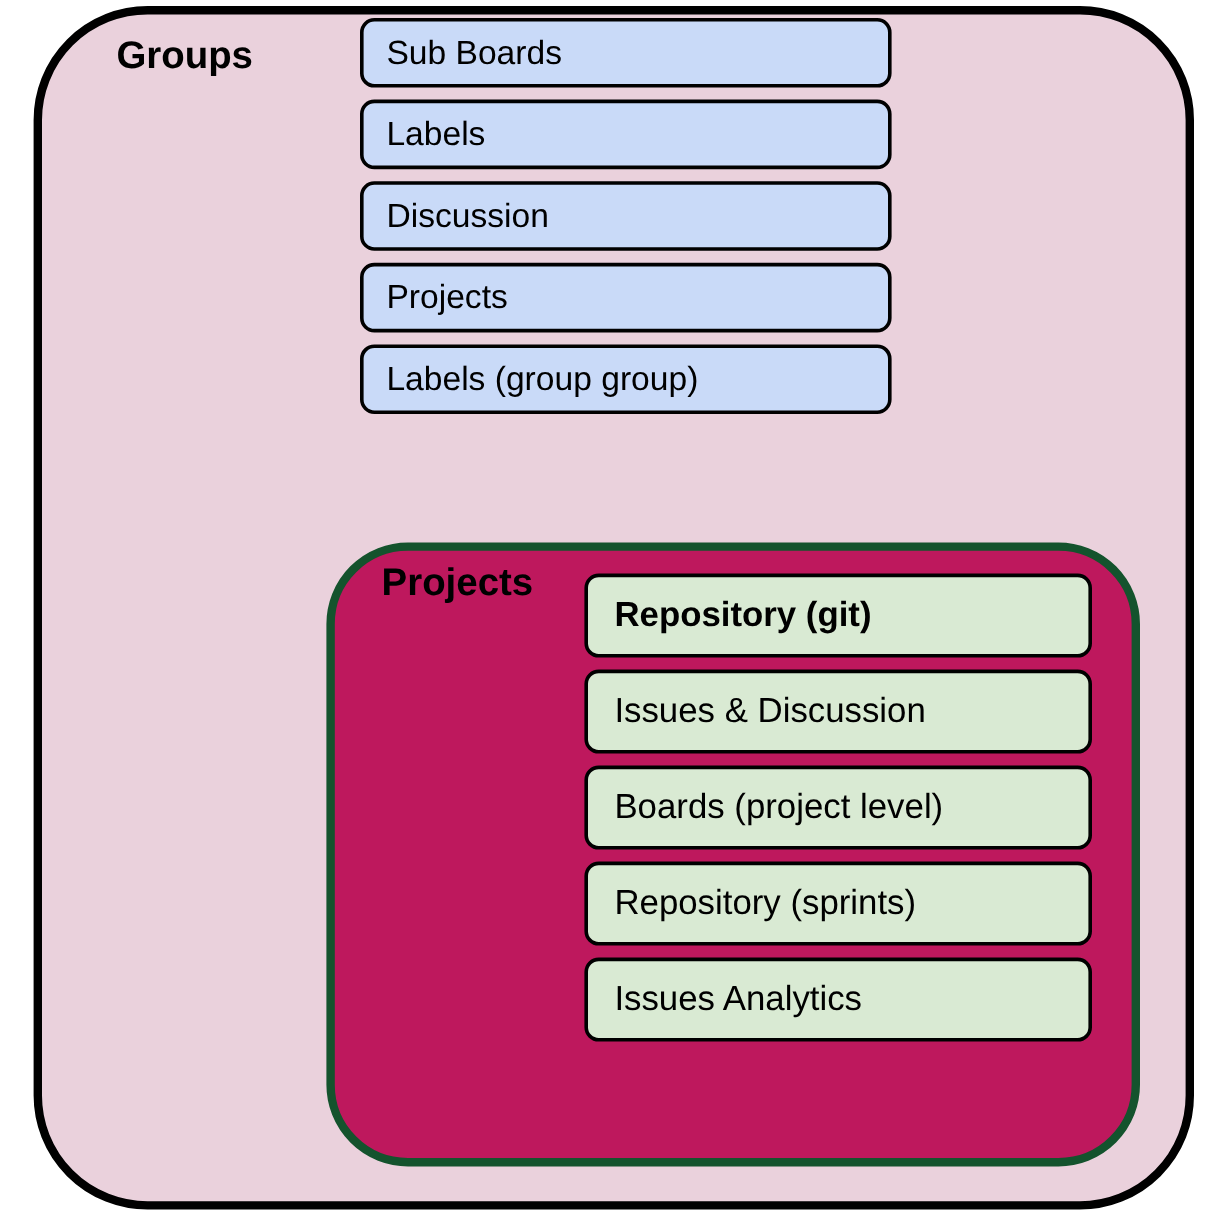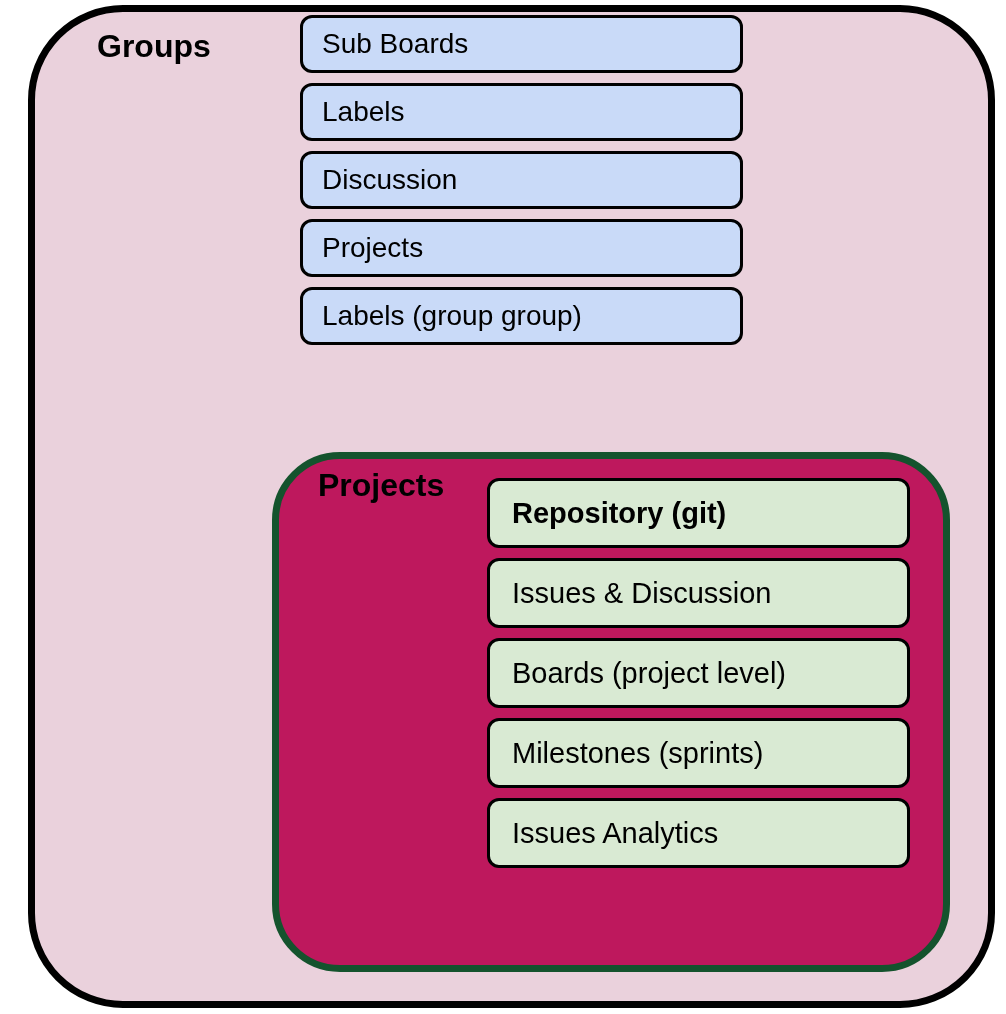--- a/index.html
+++ b/index.html
@@ -133,21 +133,21 @@
         <div class="item green bold-item">
           <span class="item-label">Repository (git)</span>
         </div>
         <div class="item green">
           <span class="item-label">Issues &amp; Discussion</span>
         </div>
         <div class="item green">
           <span class="item-label">Boards (project level)</span>
         </div>
         <div class="item green">
-          <span class="item-label">Milestones (sprints)</span>
+          <span class="item-label">Repository (sprints)</span>
         </div>
         <div class="item green">
           <span class="item-label">Issues Analytics</span>
         </div>
       </div>
     </div>
   </div>
 </div>
 
 </body></html>

